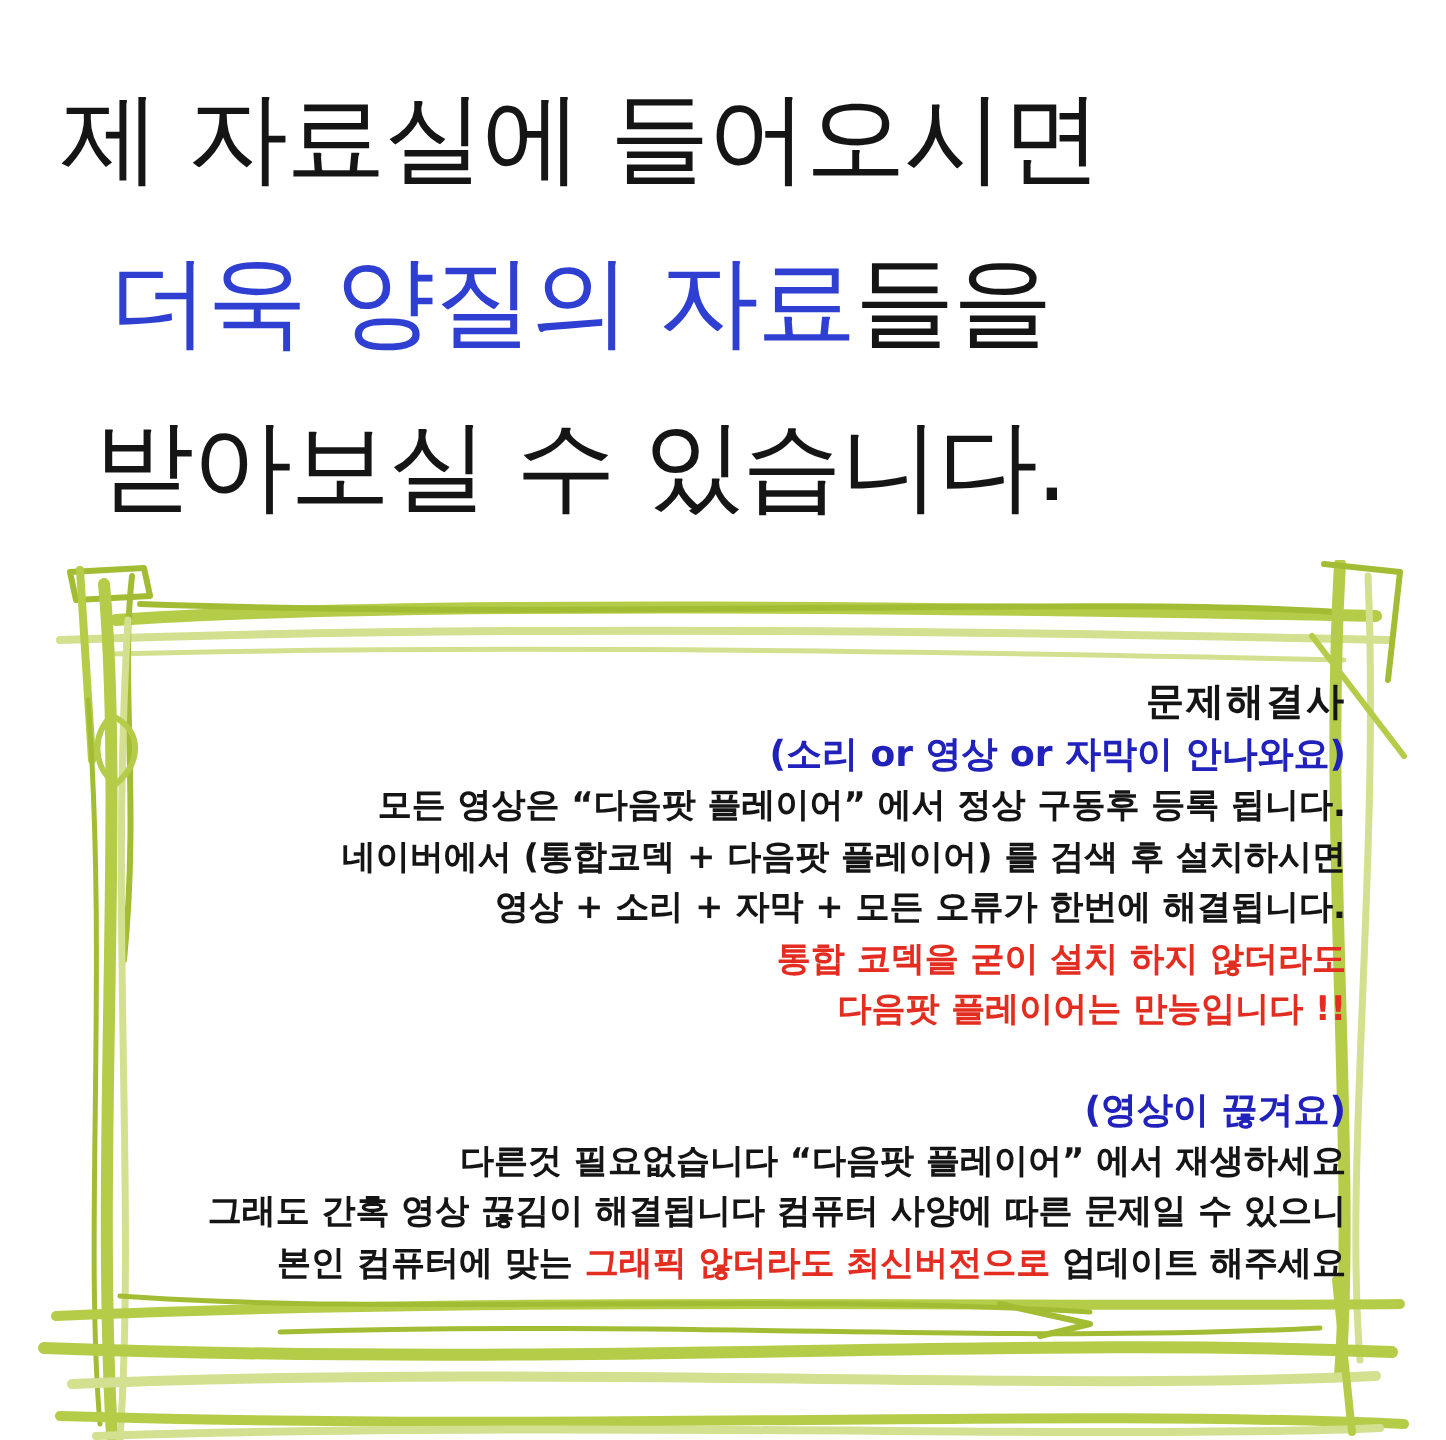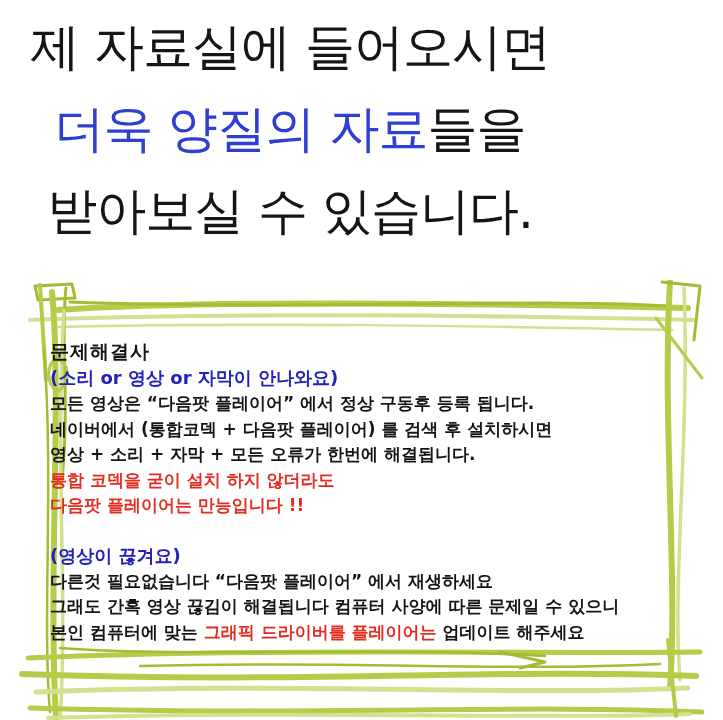--- a/index.html
+++ b/index.html
@@ -12,21 +12,21 @@
     position: relative;
     width: 723px;
     height: 720px;
     overflow: hidden;
     background: var(--background, #fff);
   }
 
   
   .header {
     position: absolute;
-    top: 6px;
+    top: 28px;
     left: 0;
     width: 580px;
     text-align: center;
     color: var(--text-black, #111);
   }
   .header .h-line {
     line-height: 82px;
     font-size: 50px;
     font-weight: 500;
     letter-spacing: -1px;
@@ -52,21 +52,21 @@
   .s-main  { stroke: var(--frame-green, #b5cc49); }
   .s-dark  { stroke: var(--frame-green-dark, #a2bc33); }
   .s-light { stroke: var(--frame-green-light, #d3e08f); }
 
   
   .notice {
     position: absolute;
     top: 337px;
     left: 50px;
     width: 623px;
-    text-align: left;
+    text-align: right;
     color: var(--text-black, #111);
     font-weight: bold;
   }
   .notice .title {
     font-size: 19px;
     line-height: 28px;
     letter-spacing: 1px;
   }
   .notice .subtitle {
     font-size: 18px;
@@ -136,16 +136,16 @@
     <div class="line">네이버에서 (통합코덱 + 다음팟 플레이어) 를 검색 후 설치하시면</div>
     <div class="line">영상 + 소리 + 자막 + 모든 오류가 한번에 해결됩니다.</div>
     <div class="line red">통합 코덱을 굳이 설치 하지 않더라도</div>
     <div class="line red">다음팟 플레이어는 만능입니다 !!</div>
 
     <div class="gap"></div>
 
     <div class="subtitle">(영상이 끊겨요)</div>
     <div class="line">다른것 필요없습니다  “다음팟 플레이어” 에서 재생하세요</div>
     <div class="line">그래도 간혹 영상 끊김이 해결됩니다 컴퓨터 사양에 따른 문제일 수 있으니</div>
-    <div class="line"><span>본인 컴퓨터에 맞는 </span><span class="red">그래픽 드라이버를 플레이어는</span><span> 업데이트 해주세요</span></div>
+    <div class="line"><span>본인 컴퓨터에 맞는 </span><span class="red">그래픽 않더라도 최신버전으로</span><span> 업데이트 해주세요</span></div>
   </div>
 
 </div>
 
 </body></html>

